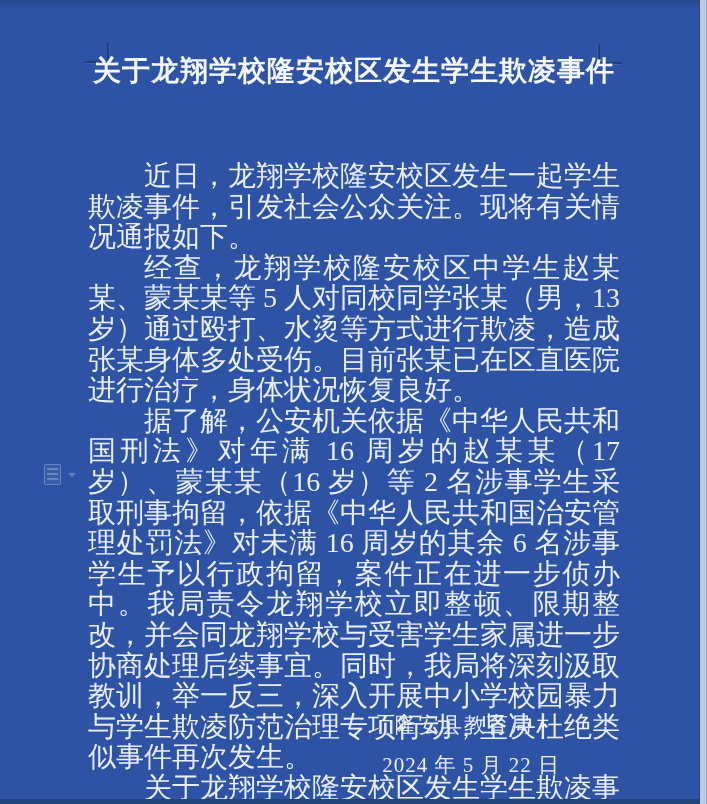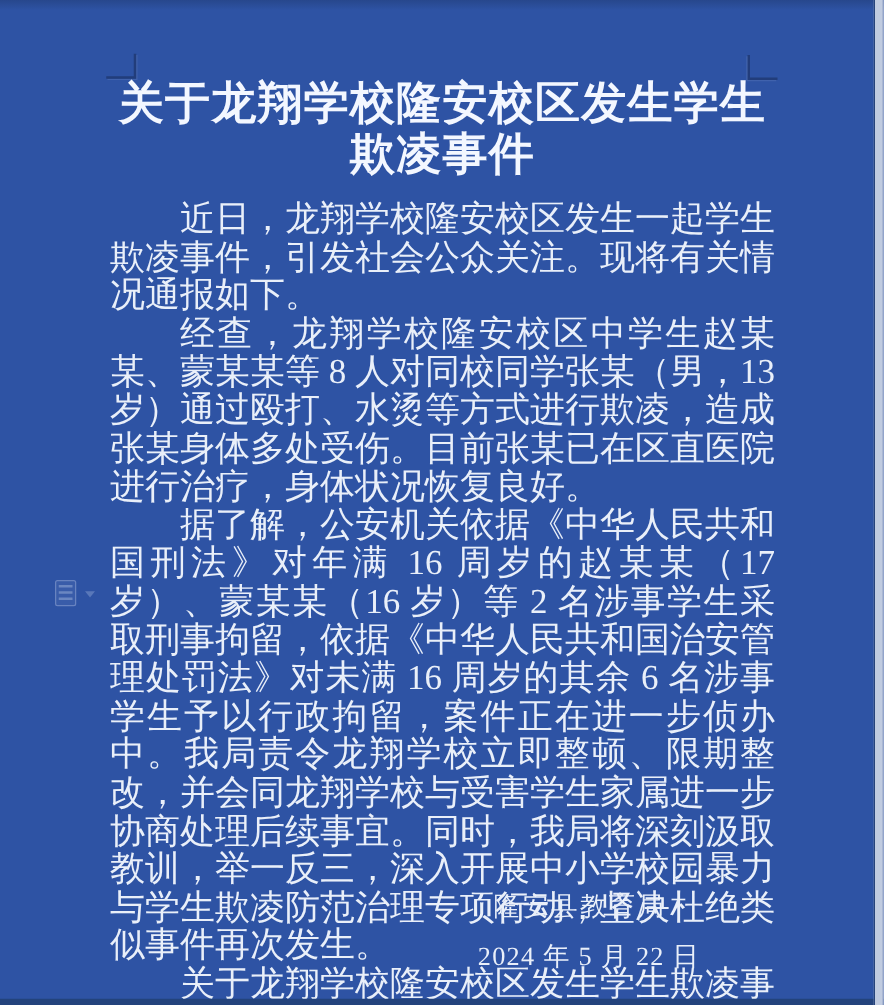--- a/index.html
+++ b/index.html
@@ -53,25 +53,25 @@
     box-shadow: 1px 1px 0 rgba(120,145,200,0.25);
   }
   .crop-mark.tr {
     left: 598px; top: 44px;
     border-left: 2px solid rgba(22,40,82,0.50);
     border-bottom: 2px solid rgba(22,40,82,0.50);
     box-shadow: -1px 1px 0 rgba(120,145,200,0.25);
   }
   .title {
     position: absolute;
-    left: 88px; top: 62px;
+    left: 88px; top: 50px;
     width: 532px;
     margin: 0;
     text-align: center;
-    font-size: 36px;
+    font-size: 28px;
     font-weight: bold;
     line-height: 41px;
     letter-spacing: 1px;
     color: #f3f7ff;
   }
   .title .tline { display: block; }
   .body-text {
     position: absolute;
     left: 88px; top: 161px;
     width: 532px;
@@ -136,21 +136,21 @@
 
   <div class="crop-mark tl"></div>
   <div class="crop-mark tr"></div>
 
   <h1 class="title">
     <span class="tline">关于龙翔学校隆安校区发生学生欺凌事件</span>
   </h1>
 
   <div class="body-text">
     <p>近日，龙翔学校隆安校区发生一起学生欺凌事件，引发社会公众关注。现将有关情况通报如下。</p>
-    <p>经查，龙翔学校隆安校区中学生赵某某、蒙某某等 8 人对同校同学张某（男，13 岁）通过殴打、水烫等方式进行欺凌，造成张某身体多处受伤。目前张某已在区直医院进行治疗，身体状况恢复良好。</p>
+    <p>经查，龙翔学校隆安校区中学生赵某某、蒙某某等 5 人对同校同学张某（男，13 岁）通过殴打、水烫等方式进行欺凌，造成张某身体多处受伤。目前张某已在区直医院进行治疗，身体状况恢复良好。</p>
     <p>据了解，公安机关依据《中华人民共和国刑法》对年满 16 周岁的赵某某（17 岁）、蒙某某（16 岁）等 2 名涉事学生采取刑事拘留，依据《中华人民共和国治安管理处罚法》对未满 16 周岁的其余 6 名涉事学生予以行政拘留，案件正在进一步侦办中。我局责令龙翔学校立即整顿、限期整改，并会同龙翔学校与受害学生家属进一步协商处理后续事宜。同时，我局将深刻汲取教训，举一反三，深入开展中小学校园暴力与学生欺凌防范治理专项行动，坚决杜绝类似事件再次发生。</p>
     <p>关于龙翔学校隆安校区发生学生欺凌事件。</p>
   </div>
 
   <div class="paste-icon">
     <div class="line"></div>
     <div class="line"></div>
     <div class="line"></div>
   </div>
   <div class="paste-arrow"></div>

